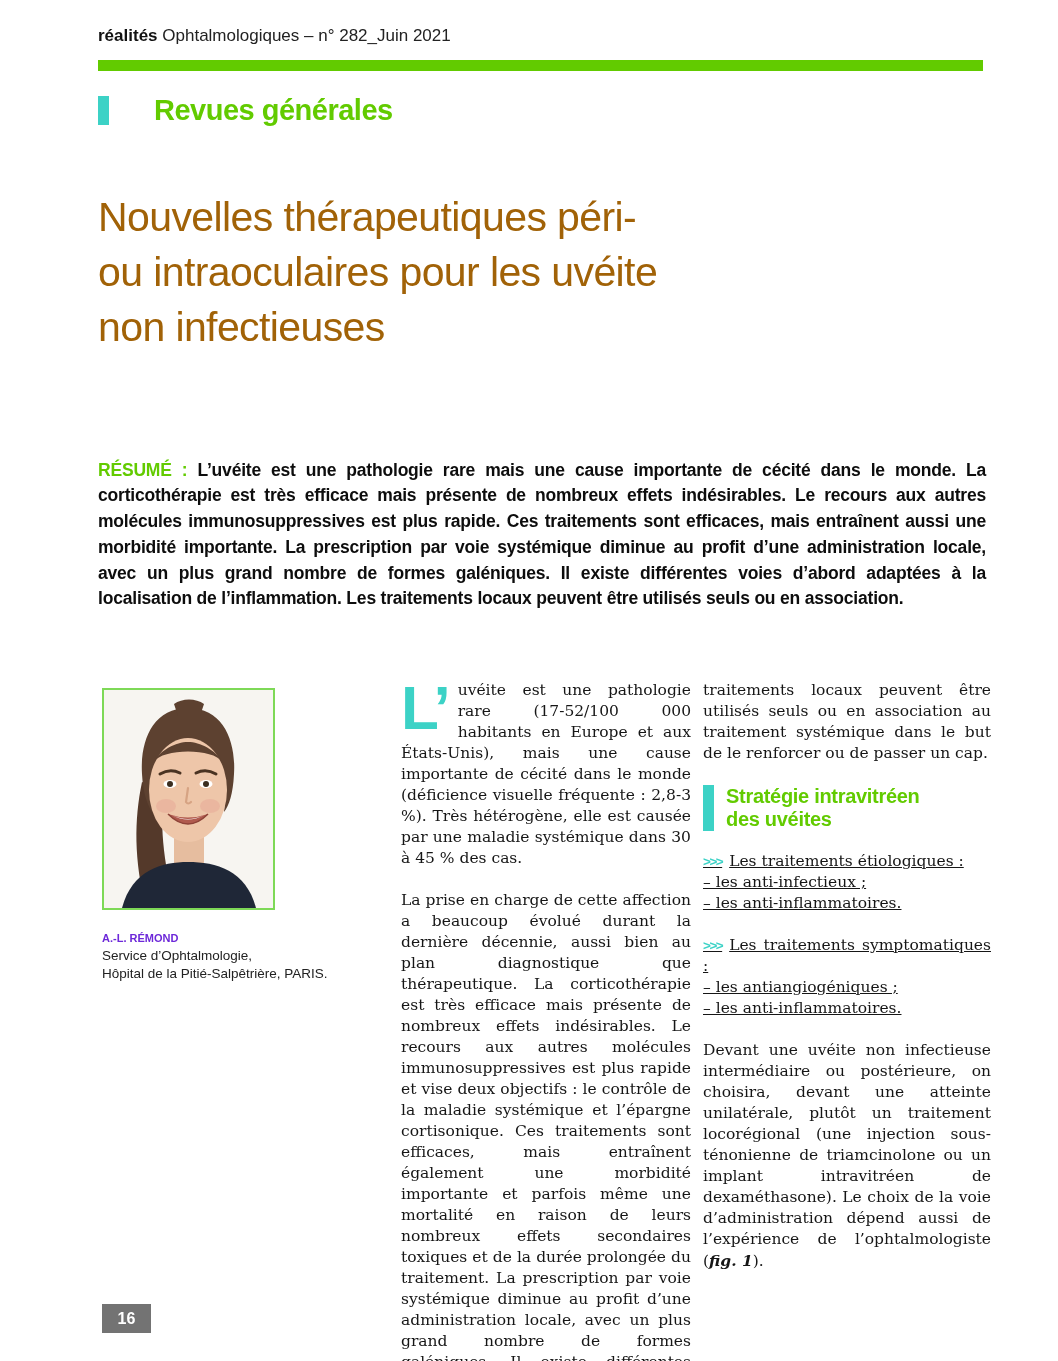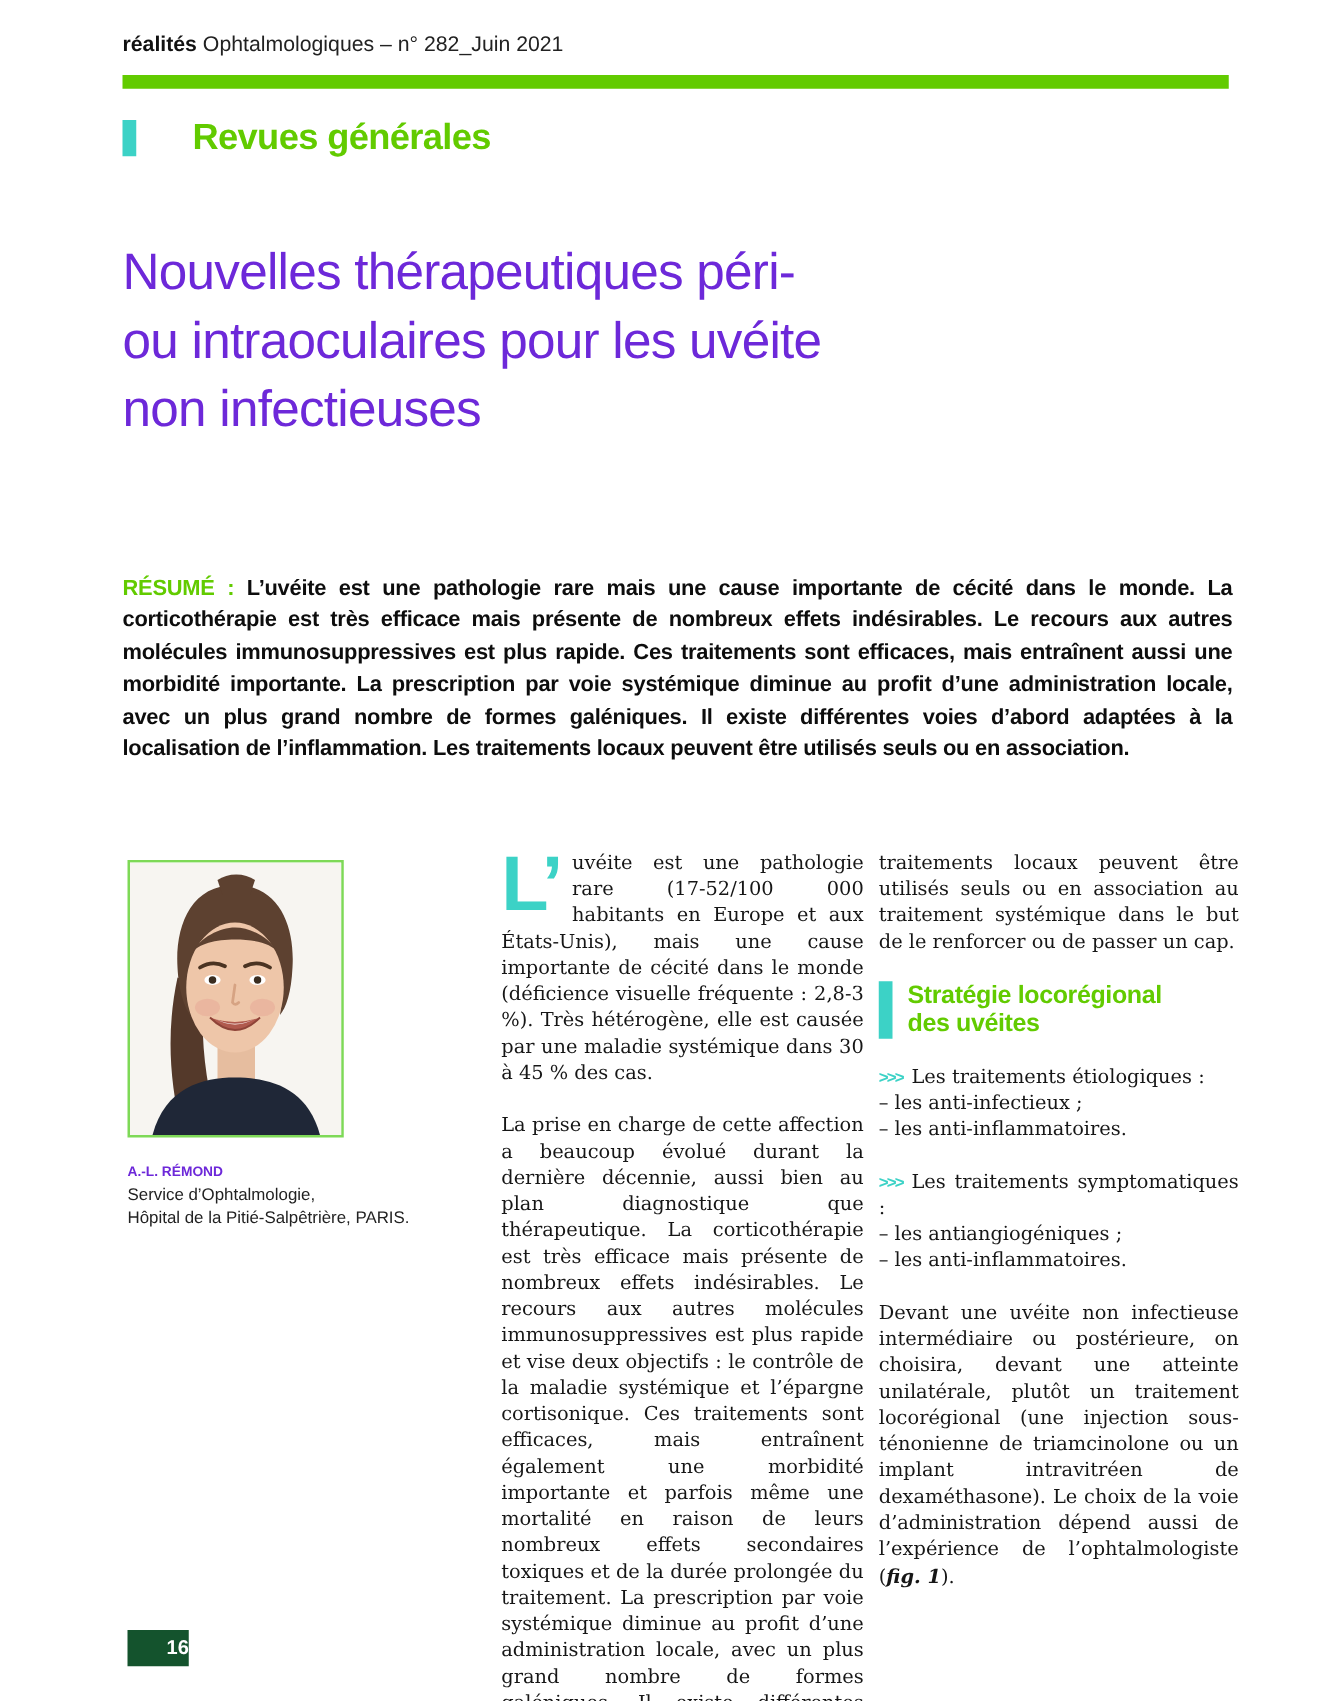--- a/index.html
+++ b/index.html
@@ -9,48 +9,48 @@
   }
   
   .journal-line{position:absolute;left:98px;top:26px;font-size:17px;letter-spacing:0;}
   .journal-line .brand{font-weight:700;}
   .journal-line .rest{font-weight:400;color:#222;}
   .green-rule{position:absolute;left:98px;top:60px;width:885px;height:11px;background:#62cb00;}
   .section-row{position:absolute;left:98px;top:94px;display:flex;align-items:flex-start;gap:33px;}
   .section-row .cyan-block{width:11px;height:29px;background:#3cd2c6;margin-top:2px;}
   .section-row .section-label{margin-left:12px;font-size:29px;font-weight:700;color:#62cb00;letter-spacing:-0.5px;line-height:33px;}
   
-  .article-title{position:absolute;left:98px;top:190px;color:#6d28d9;font-size:41px;line-height:55px;font-weight:400;letter-spacing:-0.6px;}
+  .article-title{position:absolute;left:98px;top:190px;color:#a16207;font-size:41px;line-height:55px;font-weight:400;letter-spacing:-0.6px;}
   
   .resume{position:absolute;left:98px;top:440px;width:888px;font-weight:700;font-size:17.5px;line-height:25.8px;text-align:justify;letter-spacing:-0.2px;color:#0d0d0d;}
   .resume .resume-label{color:#62cb00;}
   
   .author-block{position:absolute;left:102px;top:688px;width:240px;}
   .photo-frame{width:169px;height:218px;border:2px solid #7ed957;display:block;}
   .author-name{margin-top:22px;font-size:11px;font-weight:700;color:#6d28d9;}
   .author-aff{margin-top:3px;font-size:13.5px;line-height:18px;color:#222;}
   
   .col{position:absolute;top:680px;font-family:"DejaVu Serif","Liberation Serif",serif;font-size:15.5px;line-height:21px;text-align:justify;color:#161616;}
   .col-1{left:401px;width:290px;}
   .col-2{left:703px;width:288px;}
   .col p{margin:0 0 21px 0;}
   .dropcap{
     float:left;font-family:"Liberation Sans",sans-serif;font-weight:700;
     font-size:62px;line-height:50px;color:#3cd2c6;padding:3px 9px 0 0;letter-spacing:-2px;
   }
   .subheading{display:flex;margin:14px 0 20px 0;}
   .subheading .bar{width:11px;background:#3cd2c6;flex:0 0 11px;}
   .subheading .txt{margin-left:12px;font-family:"Liberation Sans",sans-serif;font-weight:700;font-size:20px;line-height:23px;color:#62cb00;letter-spacing:-0.3px;}
-  .group{margin:0 0 21px 0;}
+  .group{margin:0 0 21px 0;text-decoration:underline;}
   .marker{color:#3cd2c6;font-family:"Liberation Sans",sans-serif;font-weight:700;font-size:13.5px;letter-spacing:-1.5px;margin-right:7px;}
   .fig-ref{font-weight:700;font-style:italic;}
   
   .page-badge{
-    position:absolute;left:102px;top:1304px;width:49px;height:29px;background:#14532d;
-    color:#fff;font-weight:700;font-size:16px;display:flex;align-items:center;justify-content:flex-end;
+    position:absolute;left:102px;top:1304px;width:49px;height:29px;background:#737373;
+    color:#fff;font-weight:700;font-size:16px;display:flex;align-items:center;justify-content:center;
   }
 </style>
 </head>
 <body>
 
 <div class="page">
 
   <div class="journal-line">
     <span class="brand">réalités</span>
     <span class="rest">Ophtalmologiques – n° 282_Juin 2021</span>
@@ -114,21 +114,21 @@
     <p><span class="dropcap">L’</span><span>uvéite est une pathologie rare (17-52/100 000 habitants en Europe et aux États-Unis), mais une cause importante de cécité dans le monde (déficience visuelle fréquente : 2,8-3 %). Très hétérogène, elle est causée par une maladie systémique dans 30 à 45 % des cas.</span></p>
     <p>La prise en charge de cette affection a beaucoup évolué durant la dernière décennie, aussi bien au plan diagnostique que thérapeutique. La corticothérapie est très efficace mais présente de nombreux effets indésirables. Le recours aux autres molécules immunosuppressives est plus rapide et vise deux objectifs : le contrôle de la maladie systémique et l’épargne cortisonique. Ces traitements sont efficaces, mais entraînent également une morbidité importante et parfois même une mortalité en raison de leurs nombreux effets secondaires toxiques et de la durée prolongée du traitement. La prescription par voie systémique diminue au profit d’une administration locale, avec un plus grand nombre de formes galéniques. Il existe différentes voies d’abord adaptées à la localisation de l’inflammation. Les</p>
   </div>
 
   <div class="col col-2">
     <p>traitements locaux peuvent être utilisés seuls ou en association au traitement systémique dans le but de le renforcer ou de passer un cap.</p>
 
     <div class="subheading">
       <div class="bar"></div>
       <div class="txt">
-        <div>Stratégie locorégional</div>
+        <div>Stratégie intravitréen</div>
         <div>des uvéites</div>
       </div>
     </div>
 
 
     <div class="group">
       <div><span class="marker">&gt;&gt;&gt;</span><span>Les traitements étiologiques :</span></div>
       <div>– les anti-infectieux ;</div>
       <div>– les anti-inflammatoires.</div>
     </div>

